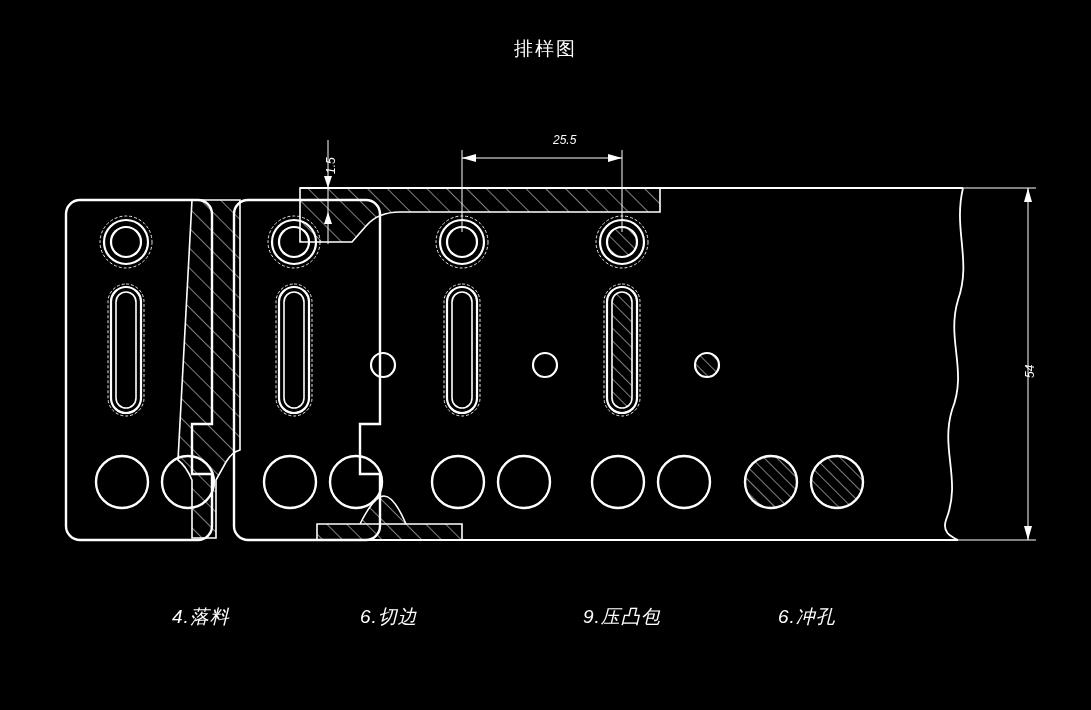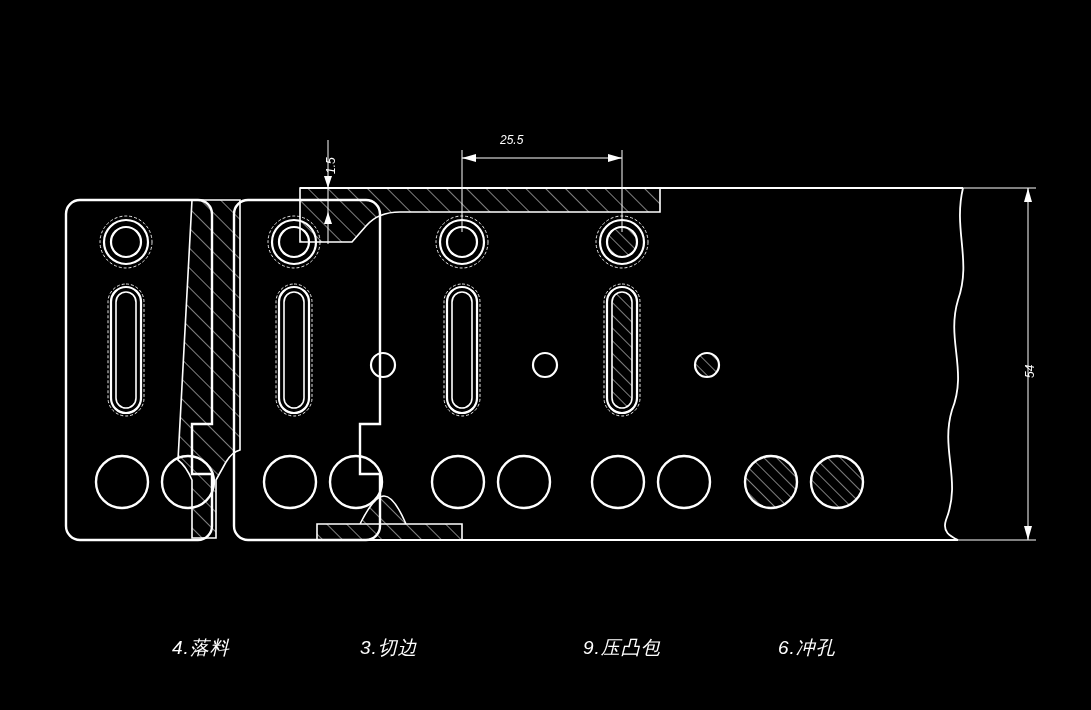--- a/index.html
+++ b/index.html
@@ -3,29 +3,30 @@
 <meta charset="utf-8">
 <style>
   html,body{margin:0;padding:0;background:#000;}
   body{width:1091px;height:710px;overflow:hidden;
        font-family:"Liberation Sans","DejaVu Sans",sans-serif;color:#fff;}
   #stage{position:relative;width:1091px;height:710px;background:#000;}
   svg{display:block;position:absolute;top:0;left:0;}
   .title{position:absolute;left:0;top:36px;width:1091px;text-align:center;
          font-size:19px;letter-spacing:2px;color:#fff;}
   .stn{position:absolute;top:604px;font-size:19px;color:#fff;
-       font-style:italic;letter-spacing:1px;white-space:nowrap;margin-top:31px;}
+       font-style:italic;letter-spacing:1px;white-space:nowrap;}
   .dimtxt{position:absolute;font-size:12px;color:#fff;font-style:italic;white-space:nowrap;}
   .rot{transform:rotate(-90deg);transform-origin:left top;}
 </style>
 </head>
 <body>
 
 <div id="stage">
 
+  <div class="title">排样图</div>
 
   <svg width="1091" height="710" viewBox="0 0 1091 710">
     <defs>
       <pattern id="hatch" width="14" height="14" patternUnits="userSpaceOnUse" patternTransform="rotate(-45)">
         <line x1="0" y1="0" x2="0" y2="14" stroke="#fff" stroke-width="1"></line>
       </pattern>
       <pattern id="hatchS" width="9" height="9" patternUnits="userSpaceOnUse" patternTransform="rotate(-45)">
         <line x1="0" y1="0" x2="0" y2="9" stroke="#fff" stroke-width="1"></line>
       </pattern>
 
@@ -157,22 +158,22 @@
       <line x1="963" y1="188" x2="1036" y2="188" stroke="#fff" stroke-width="1"></line>
       <line x1="958" y1="540" x2="1036" y2="540" stroke="#fff" stroke-width="1"></line>
       <line x1="1028" y1="188" x2="1028" y2="540" stroke="#fff" stroke-width="1"></line>
       <polygon points="1028,188 1024,202 1032,202" fill="#fff"></polygon>
       <polygon points="1028,540 1024,526 1032,526" fill="#fff"></polygon>
     </g>
   </svg>
 
   <div class="dimtxt rot" style="left:324px; top:174px;">1.5</div>
 
-  <div class="dimtxt" style="left:500px; top:133px;">25.5</div>
+  <div class="dimtxt" style="left:553px; top:133px;">25.5</div>
 
   <div class="dimtxt rot" style="left:1023px; top:378px;">54</div>
 
   <div class="stn" style="left:172px;">4.落料</div>
-  <div class="stn" style="left:360px;">3.切边</div>
+  <div class="stn" style="left:360px;">6.切边</div>
   <div class="stn" style="left:583px;">9.压凸包</div>
   <div class="stn" style="left:778px;">6.冲孔</div>
 
 </div>
 
 </body></html>

